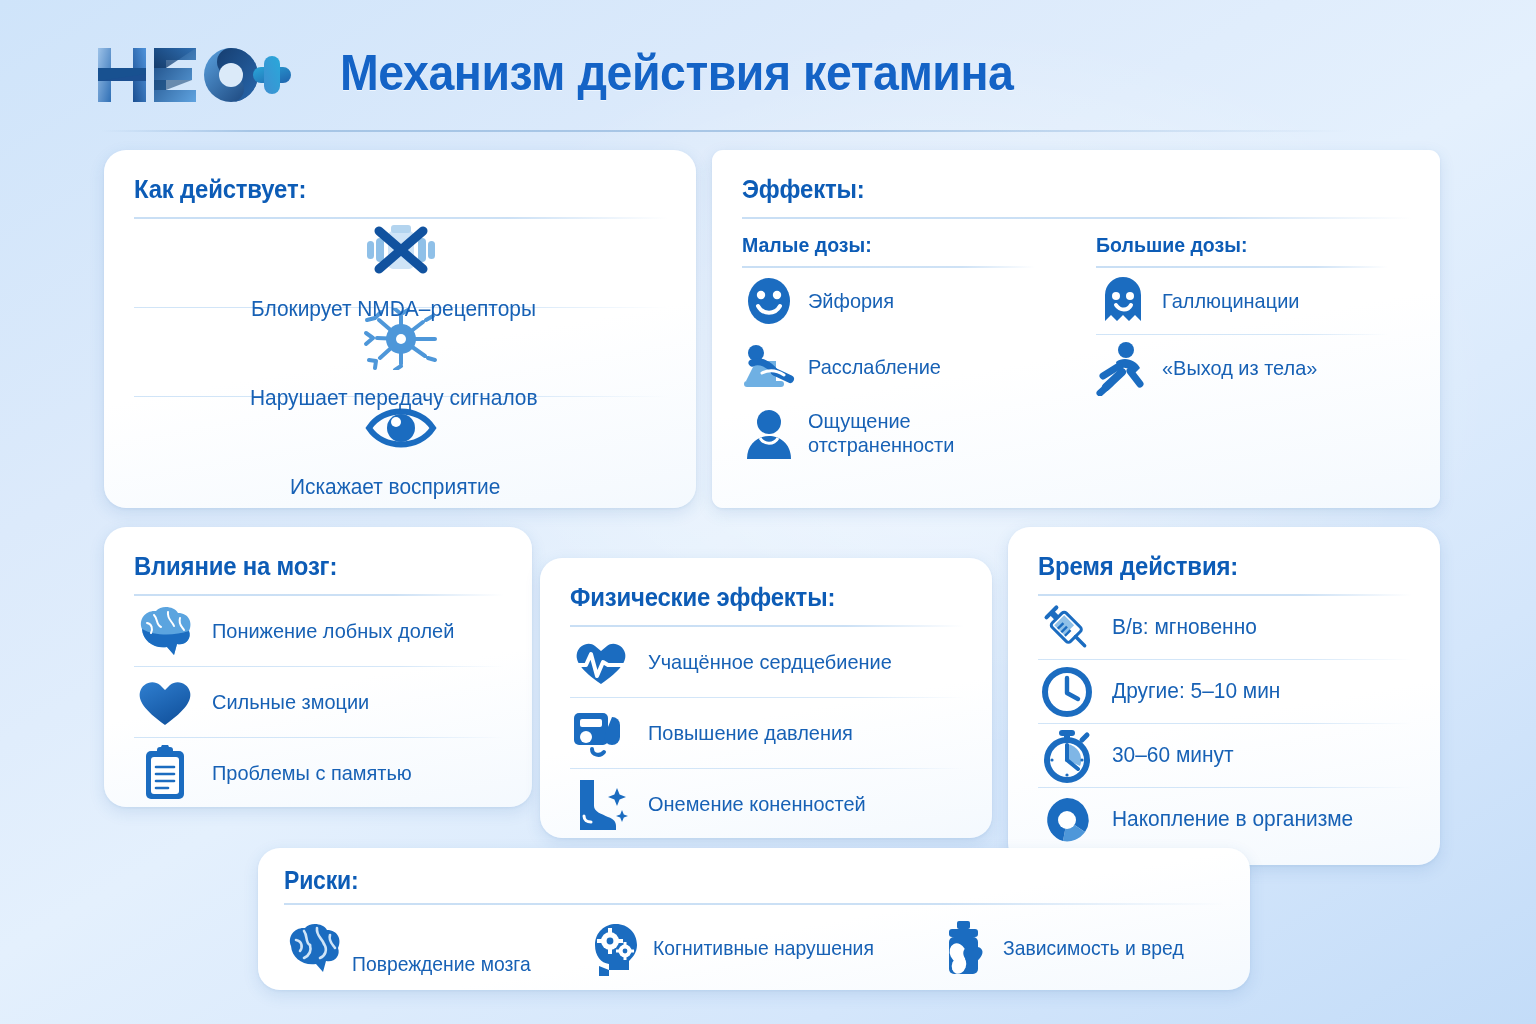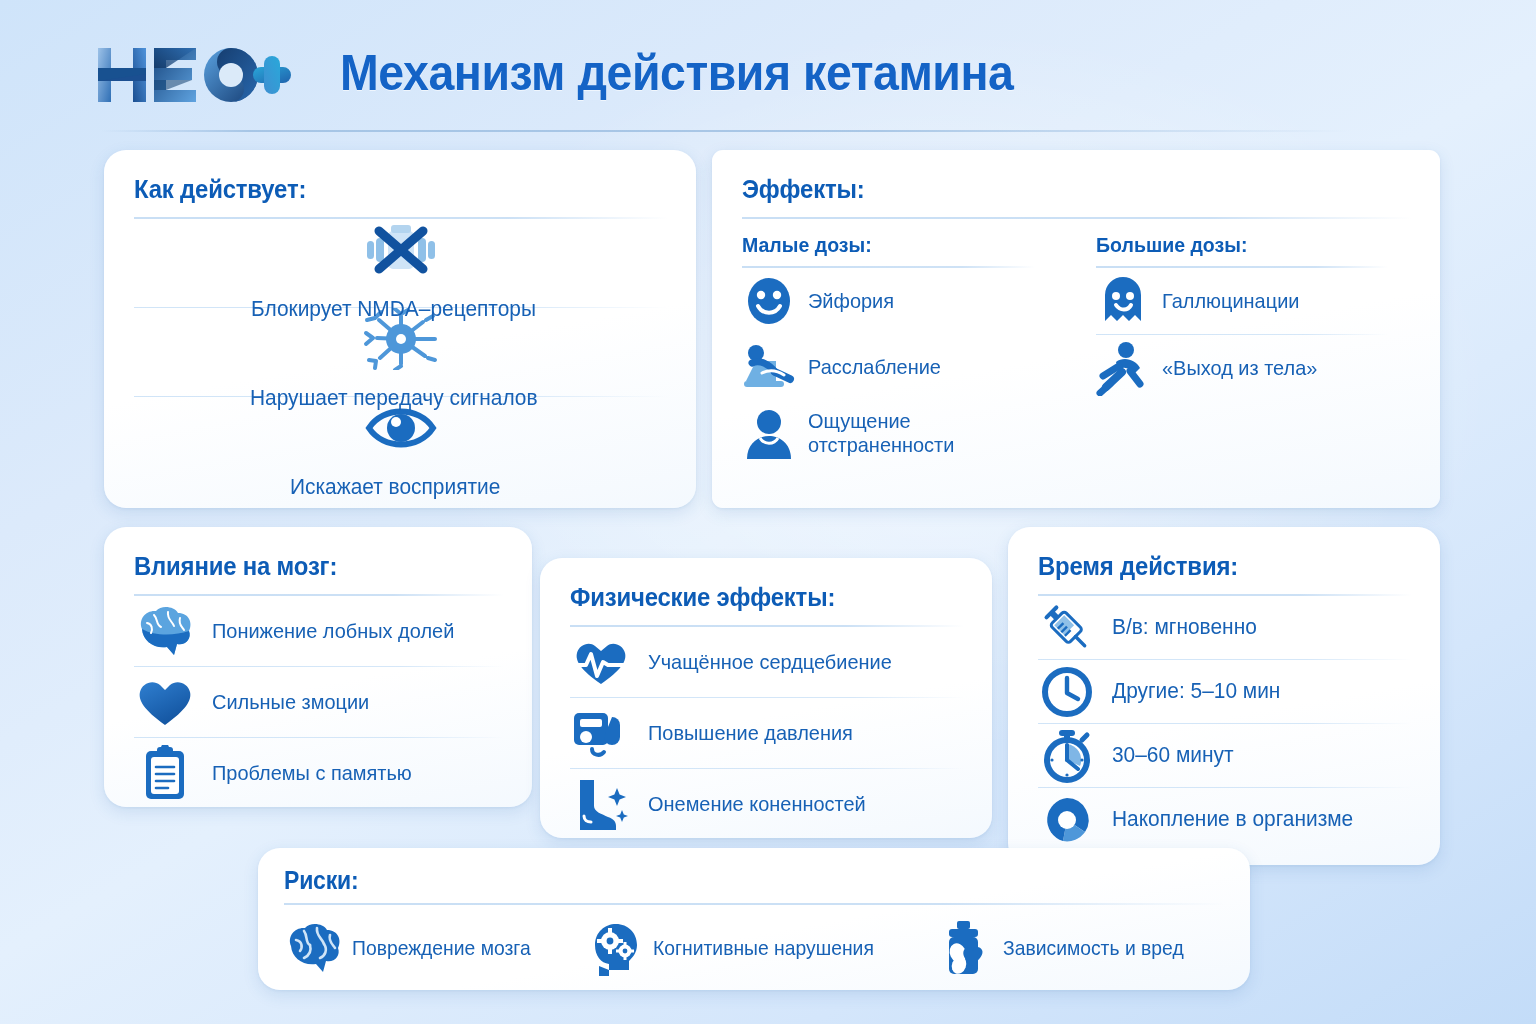--- a/index.html
+++ b/index.html
@@ -180,21 +180,21 @@
     display: flex;
     align-items: center;
     margin-top: 10px;
     height: 66px;
   }
   .risk-item {
     display: flex;
     align-items: center;
     gap: 10px;
   }
-  .risk-item:nth-child(1) { width: 310px; }
+  .risk-item:nth-child(1) { width: 310px; align-items: flex-end; }
   .risk-item:nth-child(2) { width: 360px; }
   .risk-item:nth-child(3) { width: 300px; }
   .risk-item .icon { width: 58px; height: 56px; }
   .risk-label {
     font-size: 21px;
     color: #1761b5;
     transform: scaleX(0.92);
     transform-origin: left center;
     white-space: nowrap;
   }

